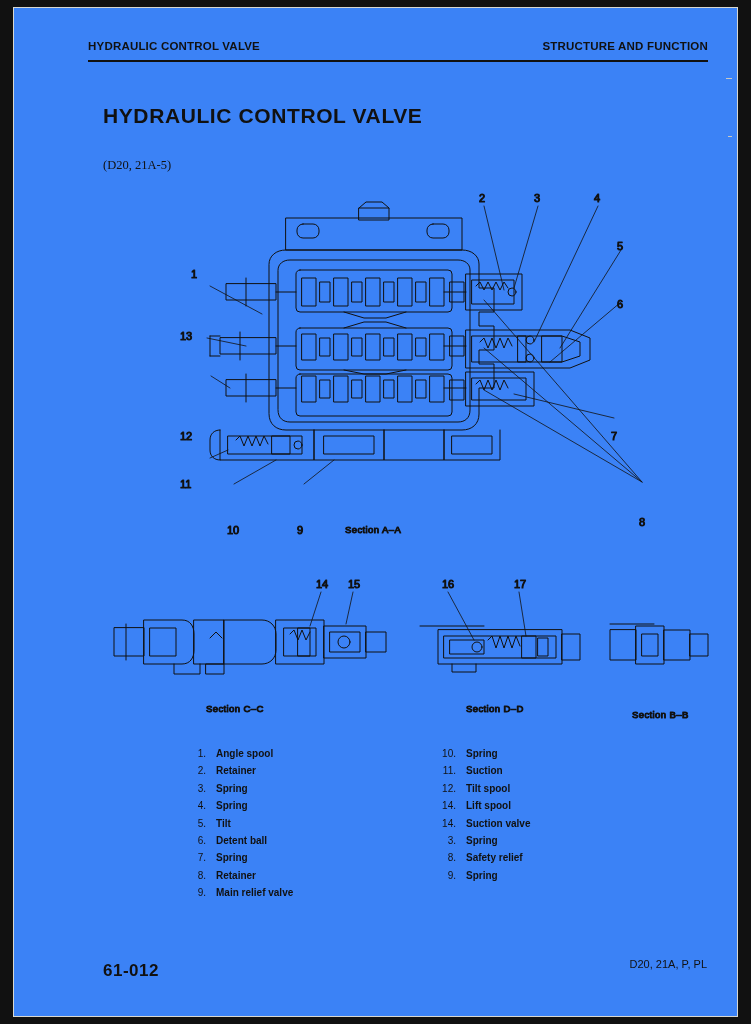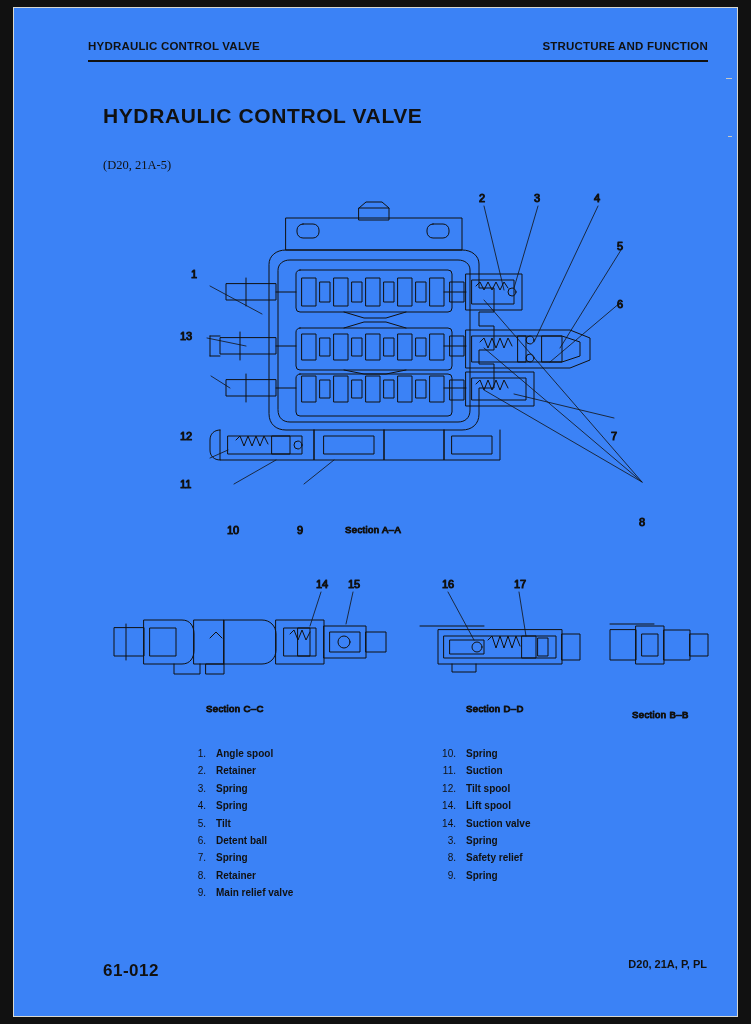--- a/index.html
+++ b/index.html
@@ -61,21 +61,21 @@
   }
   #partsList .num { width:22px; text-align:right; margin-right:10px; }
   #partsList .lbl { flex:1;font-weight:bold; }
   
   #footerLeft {
     position:absolute; left:89px; top:945px;
     font-size:17px; font-weight:bold; letter-spacing:.5px; color:#111;margin-top:8px;
   }
   #footerRight {
     position:absolute; right:30px; top:950px;
-    font-size:11px; font-weight:bold; color:#111;
+    font-size:11px; font-weight:normal; color:#111;
   }
   .edgeMark {
     position:absolute; background:#c9c9c2;
   }
 </style>
 </head>
 <body>
 
 <div id="page">
 

